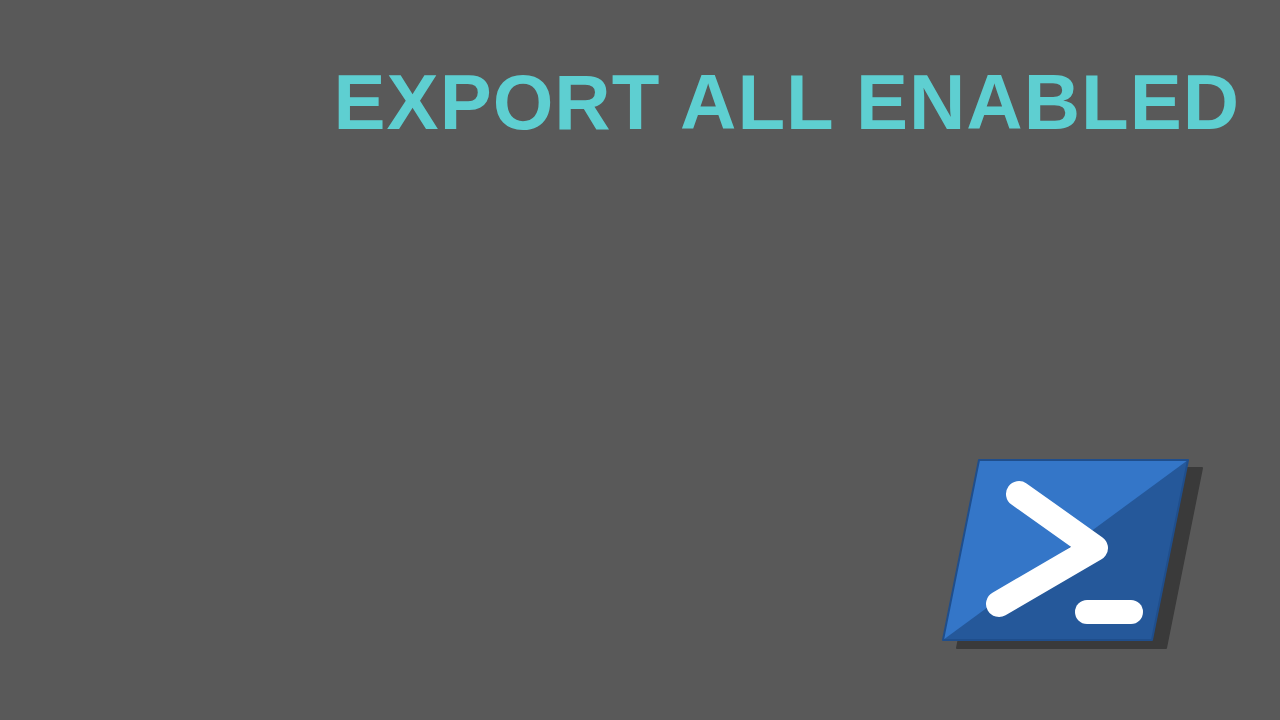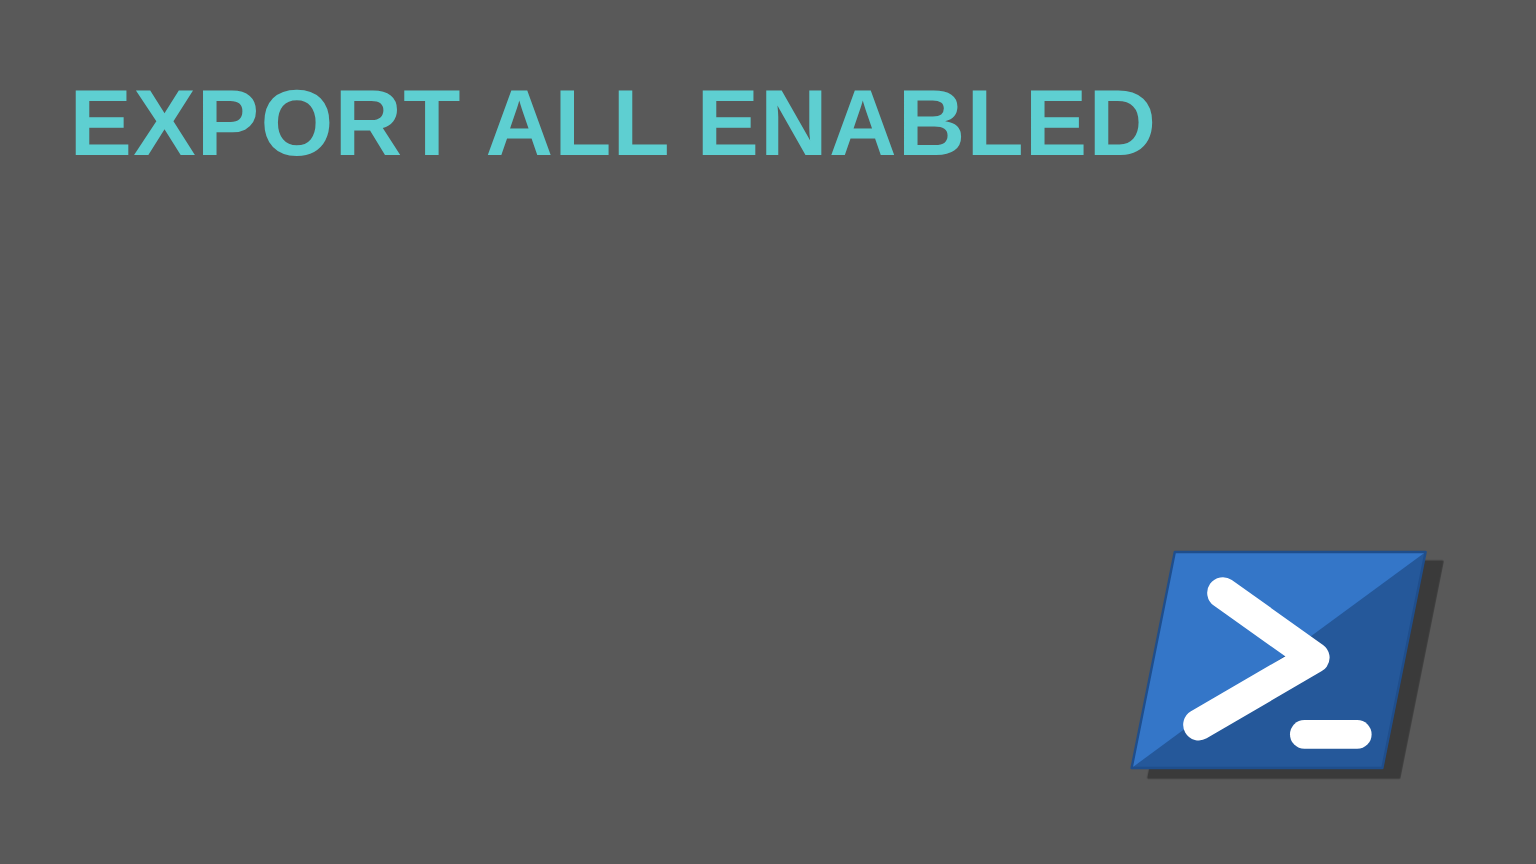--- a/index.html
+++ b/index.html
@@ -23,21 +23,21 @@
     line-height: 1.05;
     margin-bottom: 32px;
   }
   .line2, .line3 {
     color: #5ecfd1;
     font-size: 78px;
     font-weight: 900;
     letter-spacing: 1px;
     line-height: 1.05;
   }
-  .line2 { margin-bottom: 58px; }
+  .line2 { margin-bottom: 58px; text-align: right; }
   .line3 { margin-top: 10px; }
   .ps-logo {
     position: absolute;
     right: 82px;
     bottom: 70px;
     width: 265px;
     height: 200px;
     filter: drop-shadow(14px 8px 0 rgba(0,0,0,0.35));
   }
 </style>

